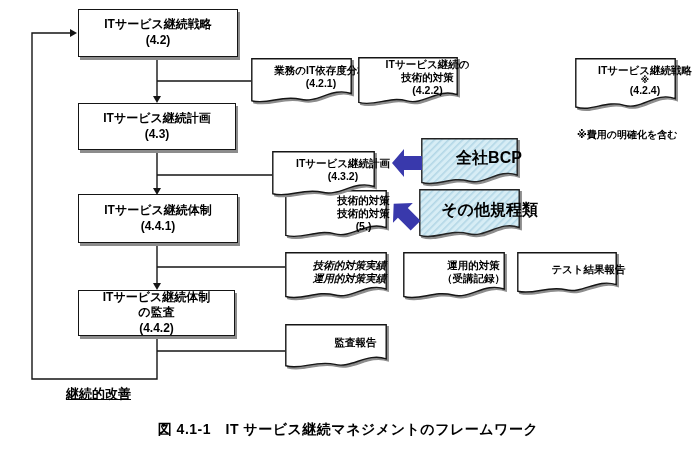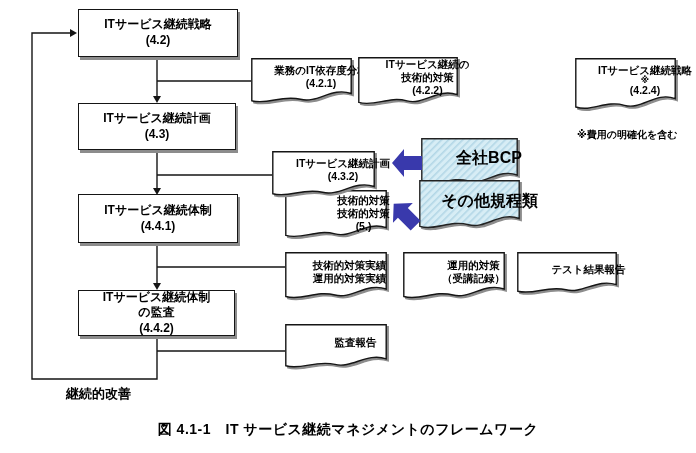--- a/index.html
+++ b/index.html
@@ -27,21 +27,21 @@
   .doc .label{
     position:relative;z-index:1;width:100%;height:100%;box-sizing:border-box;
     display:flex;flex-direction:column;align-items:center;justify-content:center;
     padding-bottom:10px;font-weight:bold;font-size:10.5px;line-height:1.22;text-align:center;padding-left:39px;
   }
   .doc.blue .label{font-size:16px;}
   .ln{white-space:nowrap;}
   .ln.tiny{font-size:8.5px;line-height:0.9;}
   .float-label{position:absolute;z-index:6;font-weight:bold;white-space:nowrap;}
   #note-label{left:577px;top:128px;font-size:10px;}
-  #loop-label{left:66px;top:385px;font-size:13px;}
+  #loop-label{left:66px;top:385px;font-size:13px;text-decoration:underline;}
   #caption{
     position:absolute;z-index:6;left:0;right:0;top:421px;text-align:center;
     font-weight:bold;font-size:14px;letter-spacing:0.5px;
   }
 </style>
 </head>
 <body>
 
 <div id="canvas">
 
@@ -142,21 +142,21 @@
     <div class="doc" style="left: 285px; top: 190px; width: 118px; height: 51px; z-index: 2;">
       <svg width="102" height="51" viewBox="0 0 102 51">
         <path class="doc-shape" d="M0.8,0.8 L101.2,0.8 L101.2,37.7 C81.6,30.6 67.3,48.4 50.0,43.9 C30.6,38.8 17.3,50.2 0.8,45.4 Z"></path>
       </svg>
       <div class="label" style="padding-top: 6px;">
         <div class="ln">技術的対策</div>
         <div class="ln">技術的対策</div>
         <div class="ln">(5.)</div>
       </div>
     </div>
-    <div class="doc" style="left: 285px; top: 252px; width: 90px; height: 50px;">
+    <div class="doc" style="left: 285px; top: 252px; width: 90px; height: 50px; font-style: italic;">
       <svg width="102" height="50" viewBox="0 0 102 50">
         <path class="doc-shape" d="M0.8,0.8 L101.2,0.8 L101.2,37.0 C81.6,30.0 67.3,47.5 50.0,43.0 C30.6,38.0 17.3,49.2 0.8,44.5 Z"></path>
       </svg>
       <div class="label">
         <div class="ln">技術的対策実績</div>
         <div class="ln">運用的対策実績</div>
       </div>
     </div>
     <div class="doc" style="left: 403px; top: 252px; width: 102px; height: 50px;">
       <svg width="102" height="50" viewBox="0 0 102 50">
@@ -184,21 +184,21 @@
       </div>
     </div>
     <div class="doc blue" style="left: 421px; top: 138px; width: 97px; height: 50px;">
       <svg width="97" height="50" viewBox="0 0 97 50">
         <path class="doc-shape" d="M0.8,0.8 L96.2,0.8 L96.2,37.0 C77.6,30.0 64.0,47.5 47.5,43.0 C29.1,38.0 16.5,49.2 0.8,44.5 Z"></path>
       </svg>
       <div class="label">
         <div class="ln">全社BCP</div>
       </div>
     </div>
-    <div class="doc blue" style="left: 419px; top: 180px; width: 102px; height: 52px;">
+    <div class="doc blue" style="left: 419px; top: 189px; width: 102px; height: 52px;">
       <svg width="101" height="52" viewBox="0 0 101 52">
         <path class="doc-shape" d="M0.8,0.8 L100.2,0.8 L100.2,38.5 C80.8,31.2 66.7,49.4 49.5,44.7 C30.3,39.5 17.2,51.2 0.8,46.3 Z"></path>
       </svg>
       <div class="label">
         <div class="ln">その他規程類</div>
       </div>
     </div>
   </div>
 
 </body></html>

